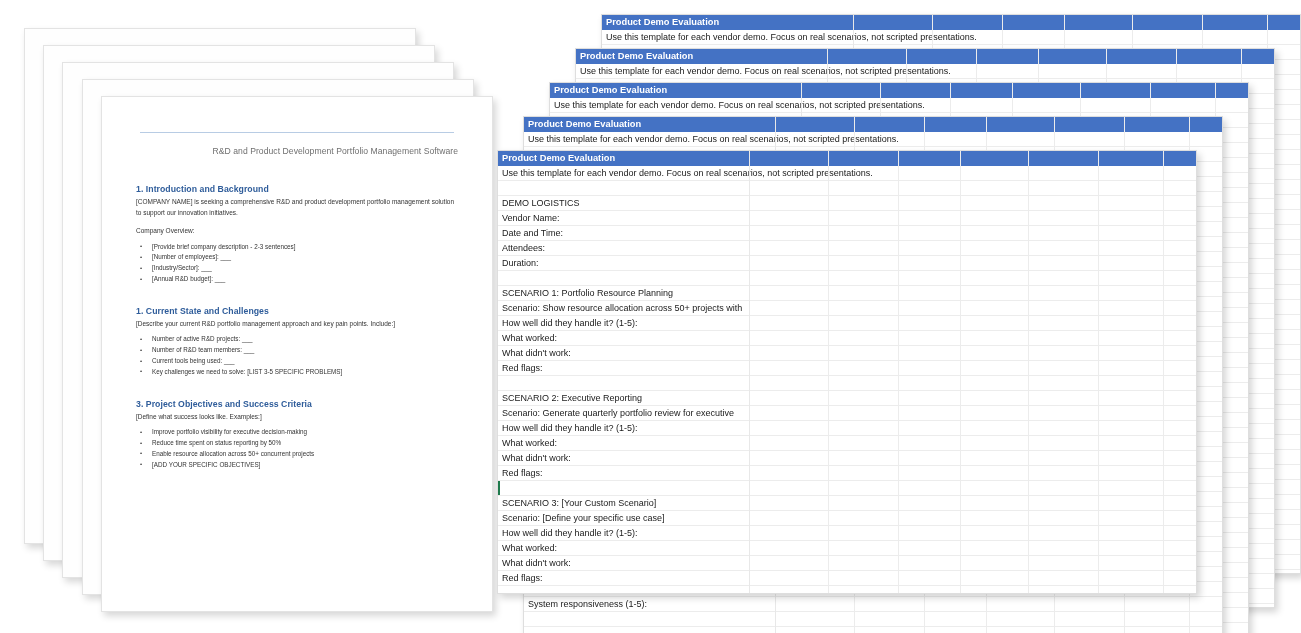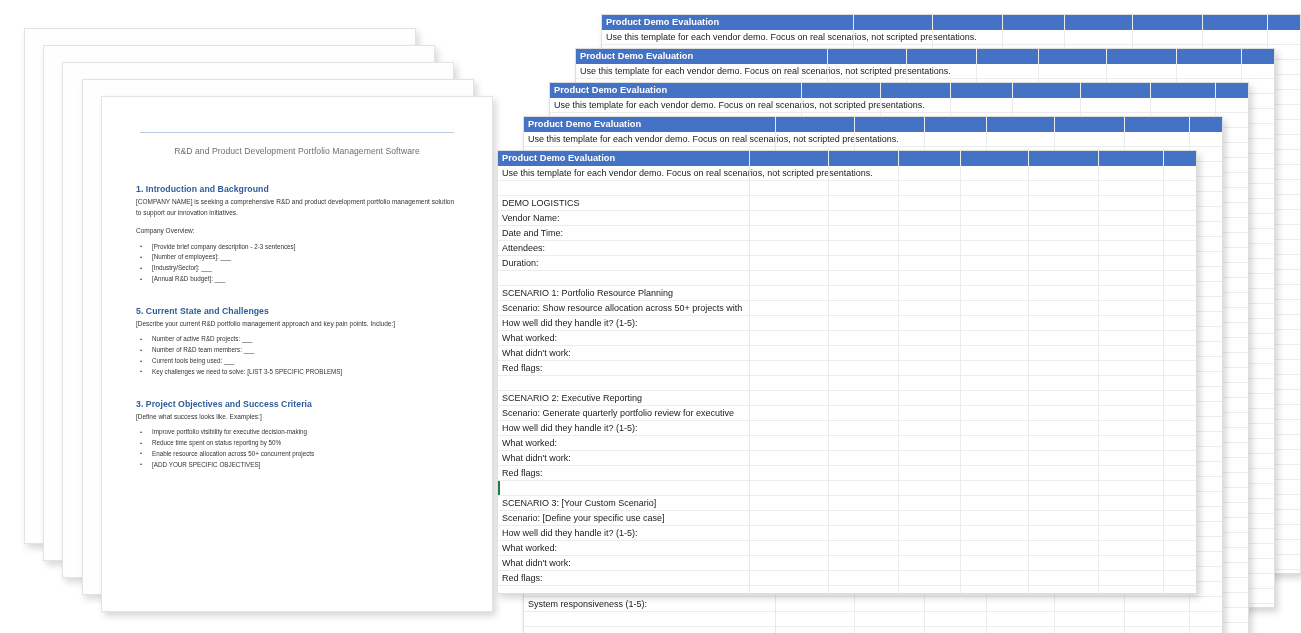--- a/index.html
+++ b/index.html
@@ -35,21 +35,21 @@
     font-size:21.5px;
     color:#2E5C9A;
     letter-spacing:.1px;
     margin:14px 0 0 0;
     font-weight:400;
   }
   .doc-title-rule{
     margin:7px 4px 0 4px;height:1px;background:#b8cce4;
   }
   .doc-subtitle{
-    text-align:center;
+    text-align:right;
     font-size:8.6px;
     color:#6f6f6f;
     margin-top:13px;
     letter-spacing:.05px;
   }
   .doc-h2{
     color:#2E5C9A;
     font-size:8.7px;
     font-weight:bold;
     margin:0 0 3px 0;
@@ -151,21 +151,21 @@
           <p class="doc-p" style="margin-top:8px;">Company Overview:</p>
           <ul class="doc-ul">
             <li>[Provide brief company description - 2-3 sentences]</li>
             <li>[Number of employees]: ___</li>
             <li>[Industry/Sector]: ___</li>
             <li>[Annual R&amp;D budget]: ___</li>
           </ul>
         </div>
 
         <div class="sec">
-          <div class="doc-h2">5. Current State and Challenges</div>
+          <div class="doc-h2">1. Current State and Challenges</div>
           <p class="doc-p">[Describe your current R&amp;D portfolio management approach and key pain points. Include:]</p>
           <ul class="doc-ul">
             <li>Number of active R&amp;D projects: ___</li>
             <li>Number of R&amp;D team members: ___</li>
             <li>Current tools being used: ___</li>
             <li>Key challenges we need to solve: [LIST 3-5 SPECIFIC PROBLEMS]</li>
           </ul>
         </div>
 
         <div class="sec">

